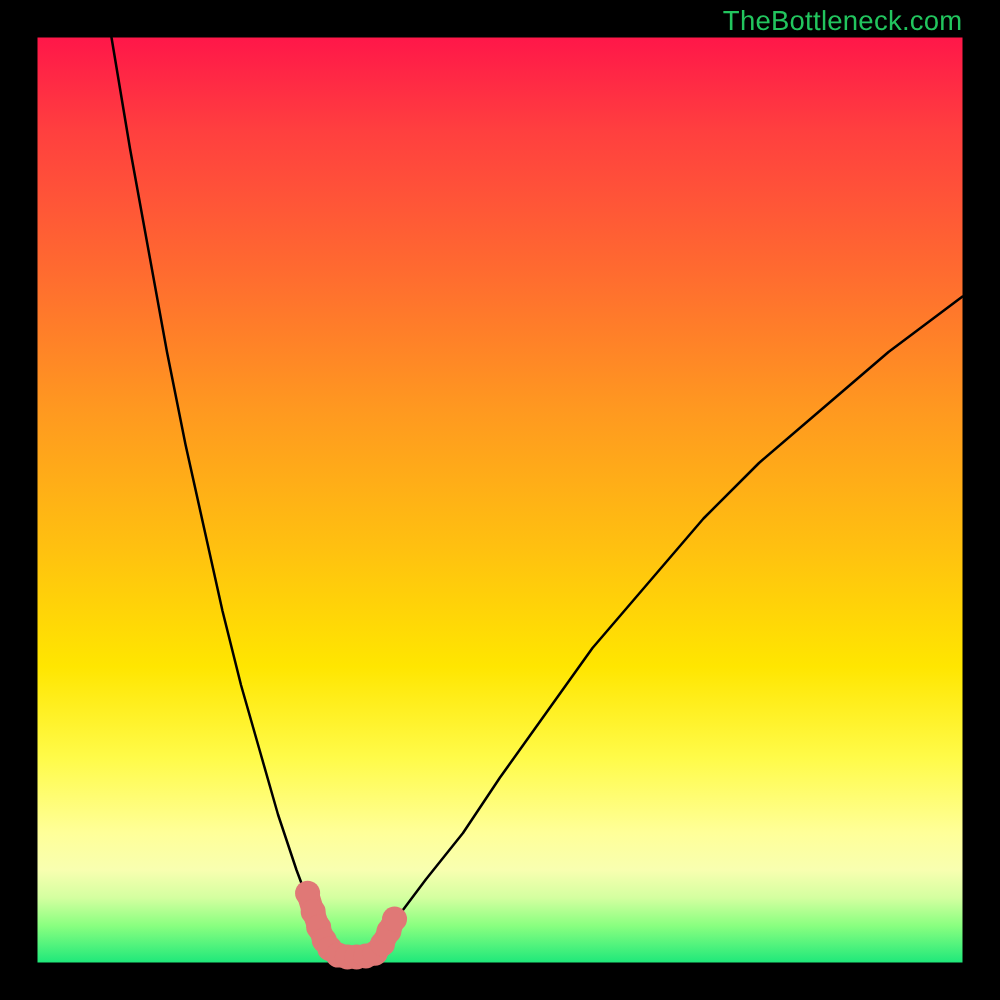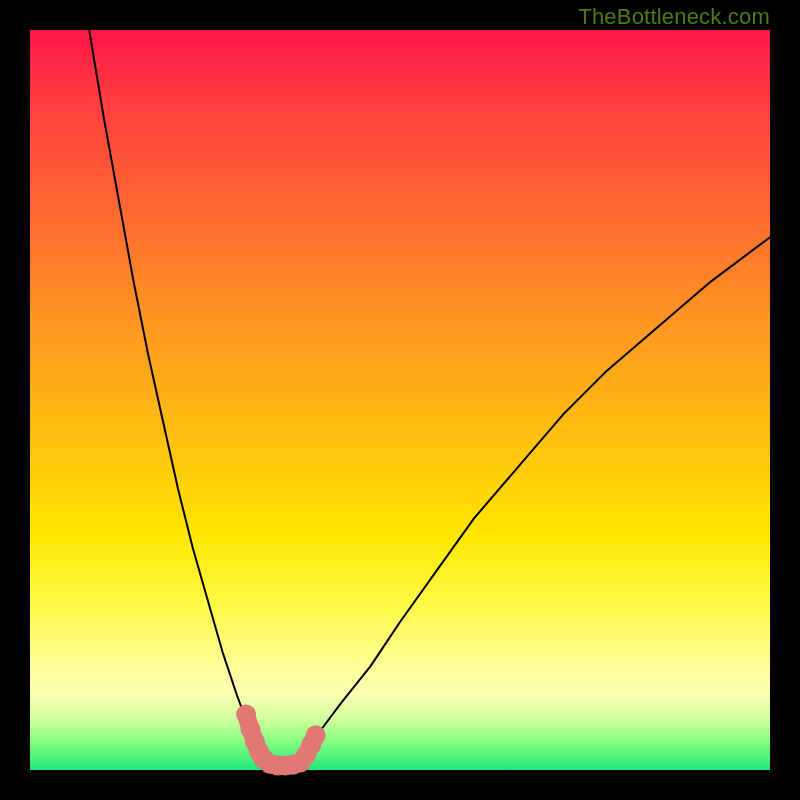--- a/index.html
+++ b/index.html
@@ -37,21 +37,21 @@
       #f8ffb0 90%,
       #d4ffa0 93%,
       #8aff80 96%,
       #1fe87a 100%
     );
   }
   .watermark {
     position: absolute;
     top: 4px;
     right: 30px;
-    color: #4d7c0f;
+    color: #22c55e;
     font-size: 22px;
     font-weight: 500;
     letter-spacing: 0.2px;
     user-select: none;
   }
   svg.curves {
     position: absolute;
     left: 0;
     top: 0;
     width: 740px;

